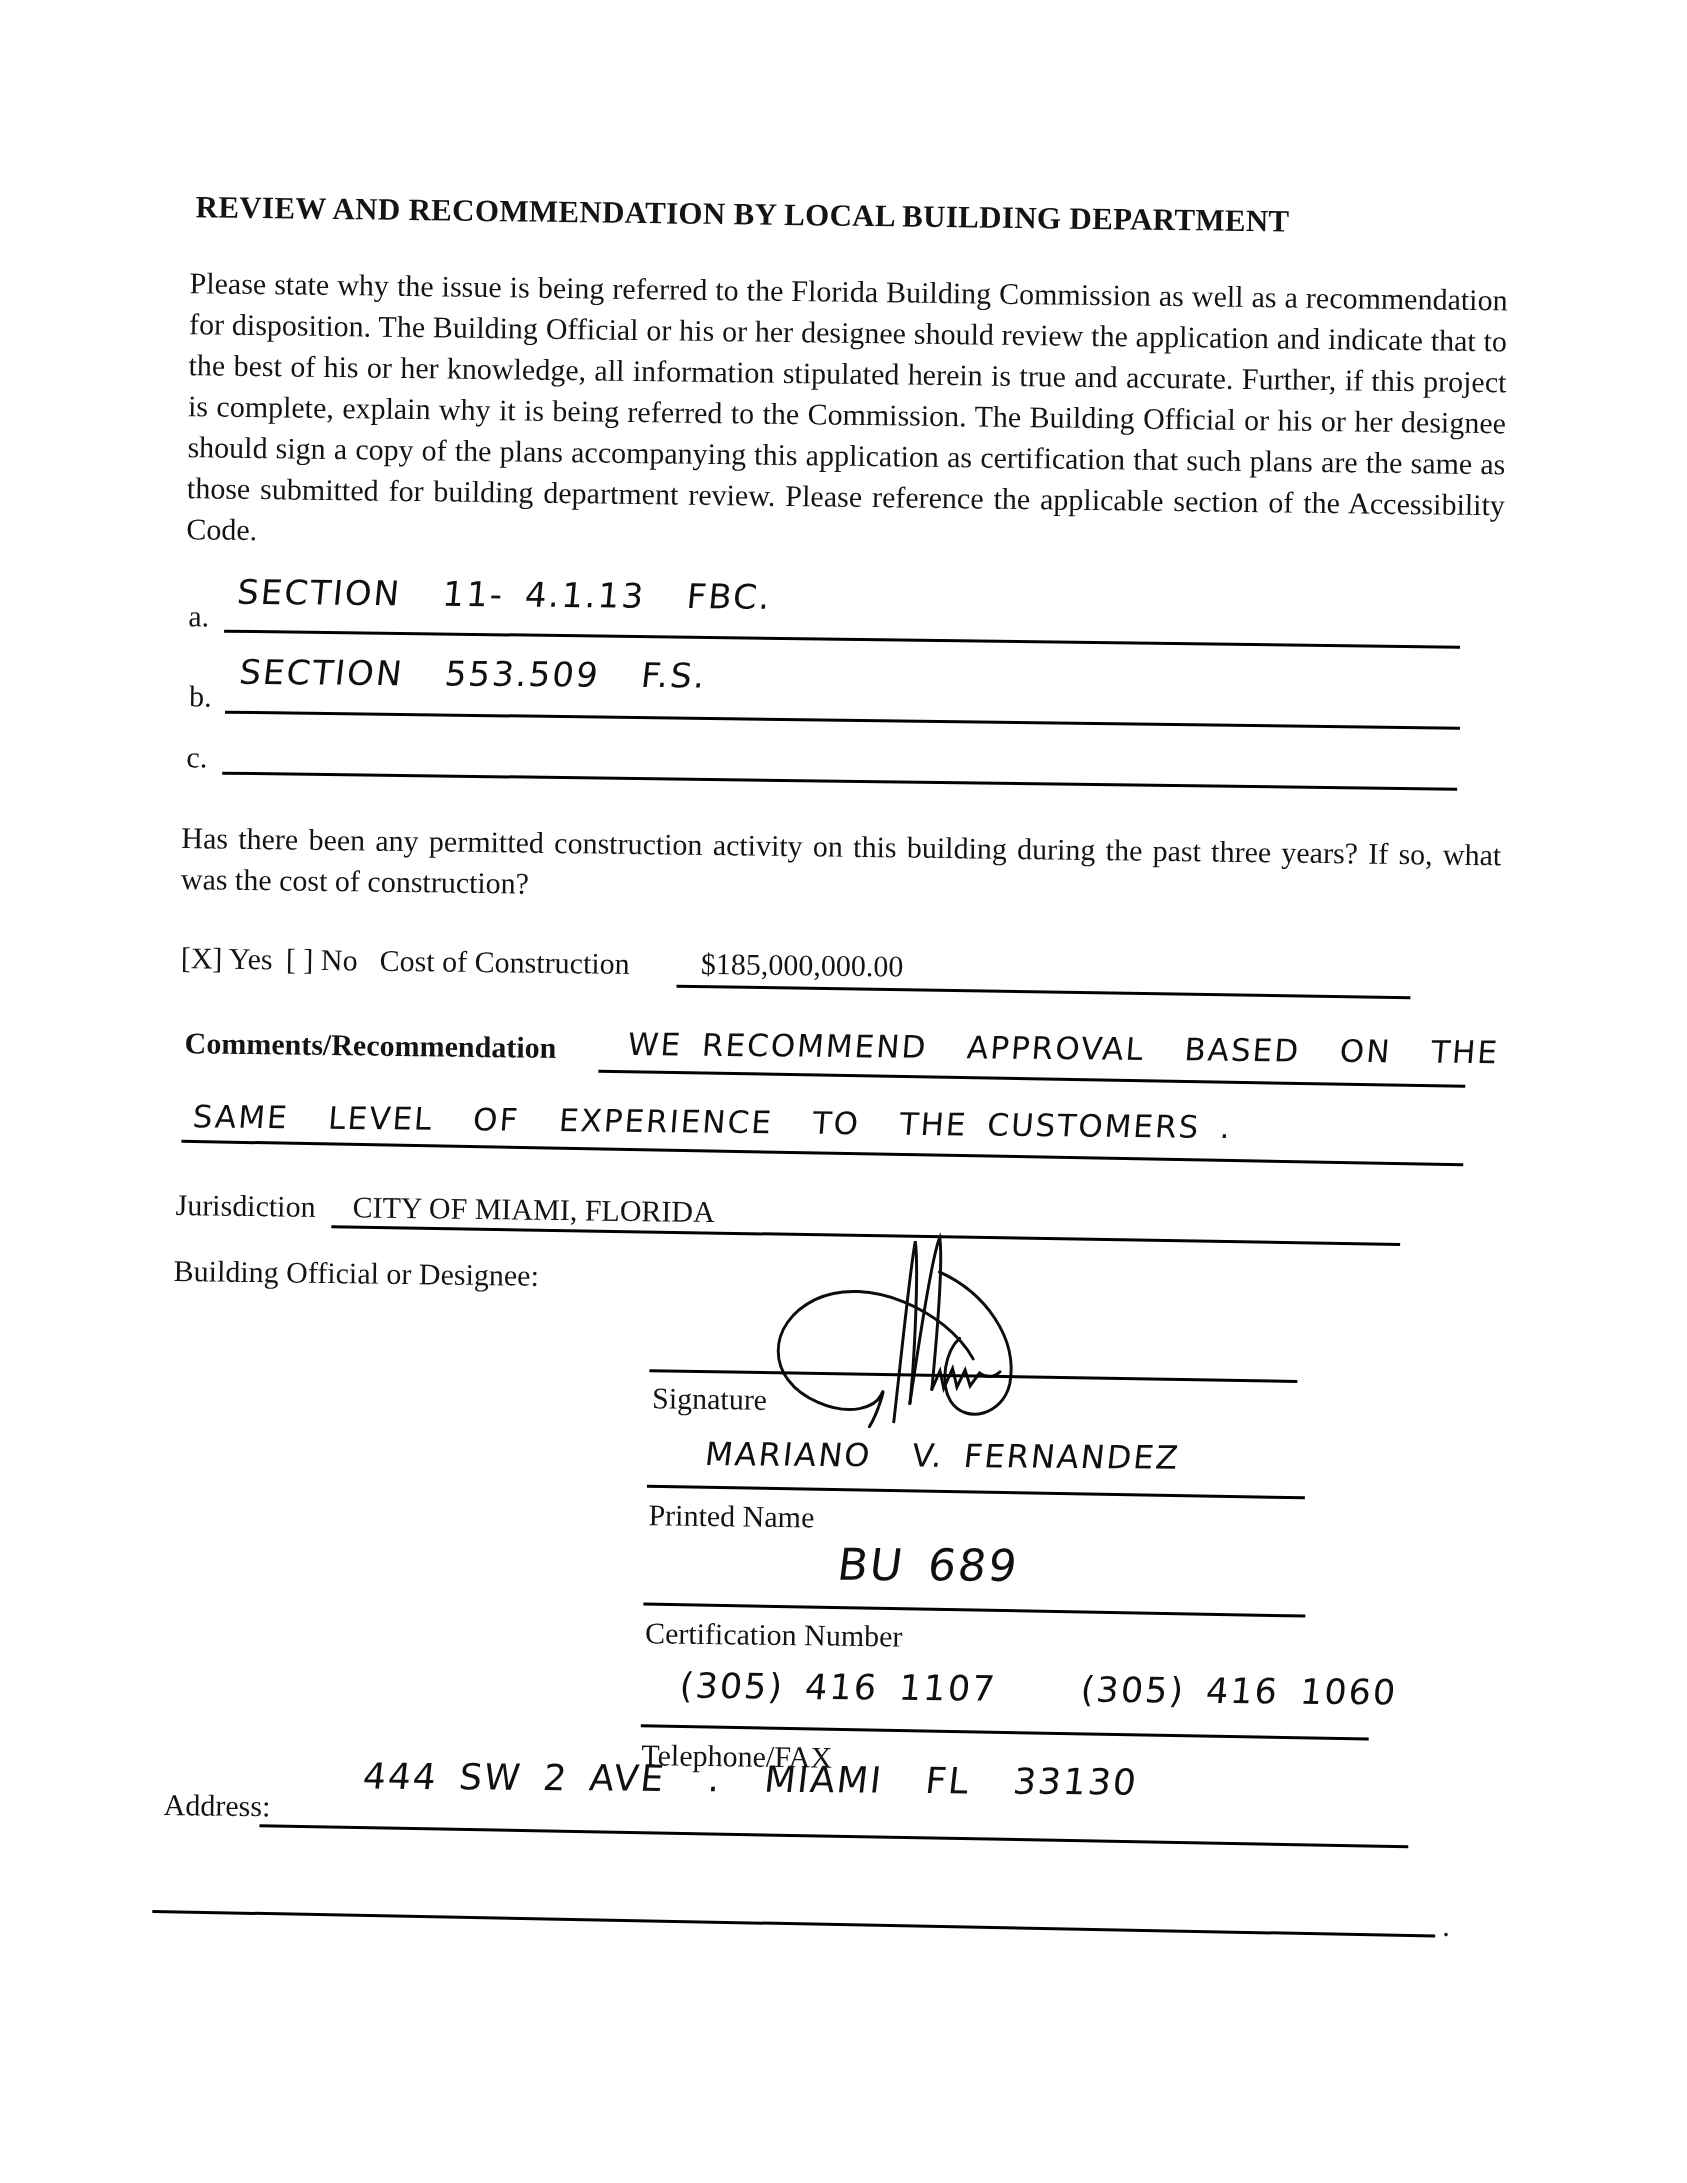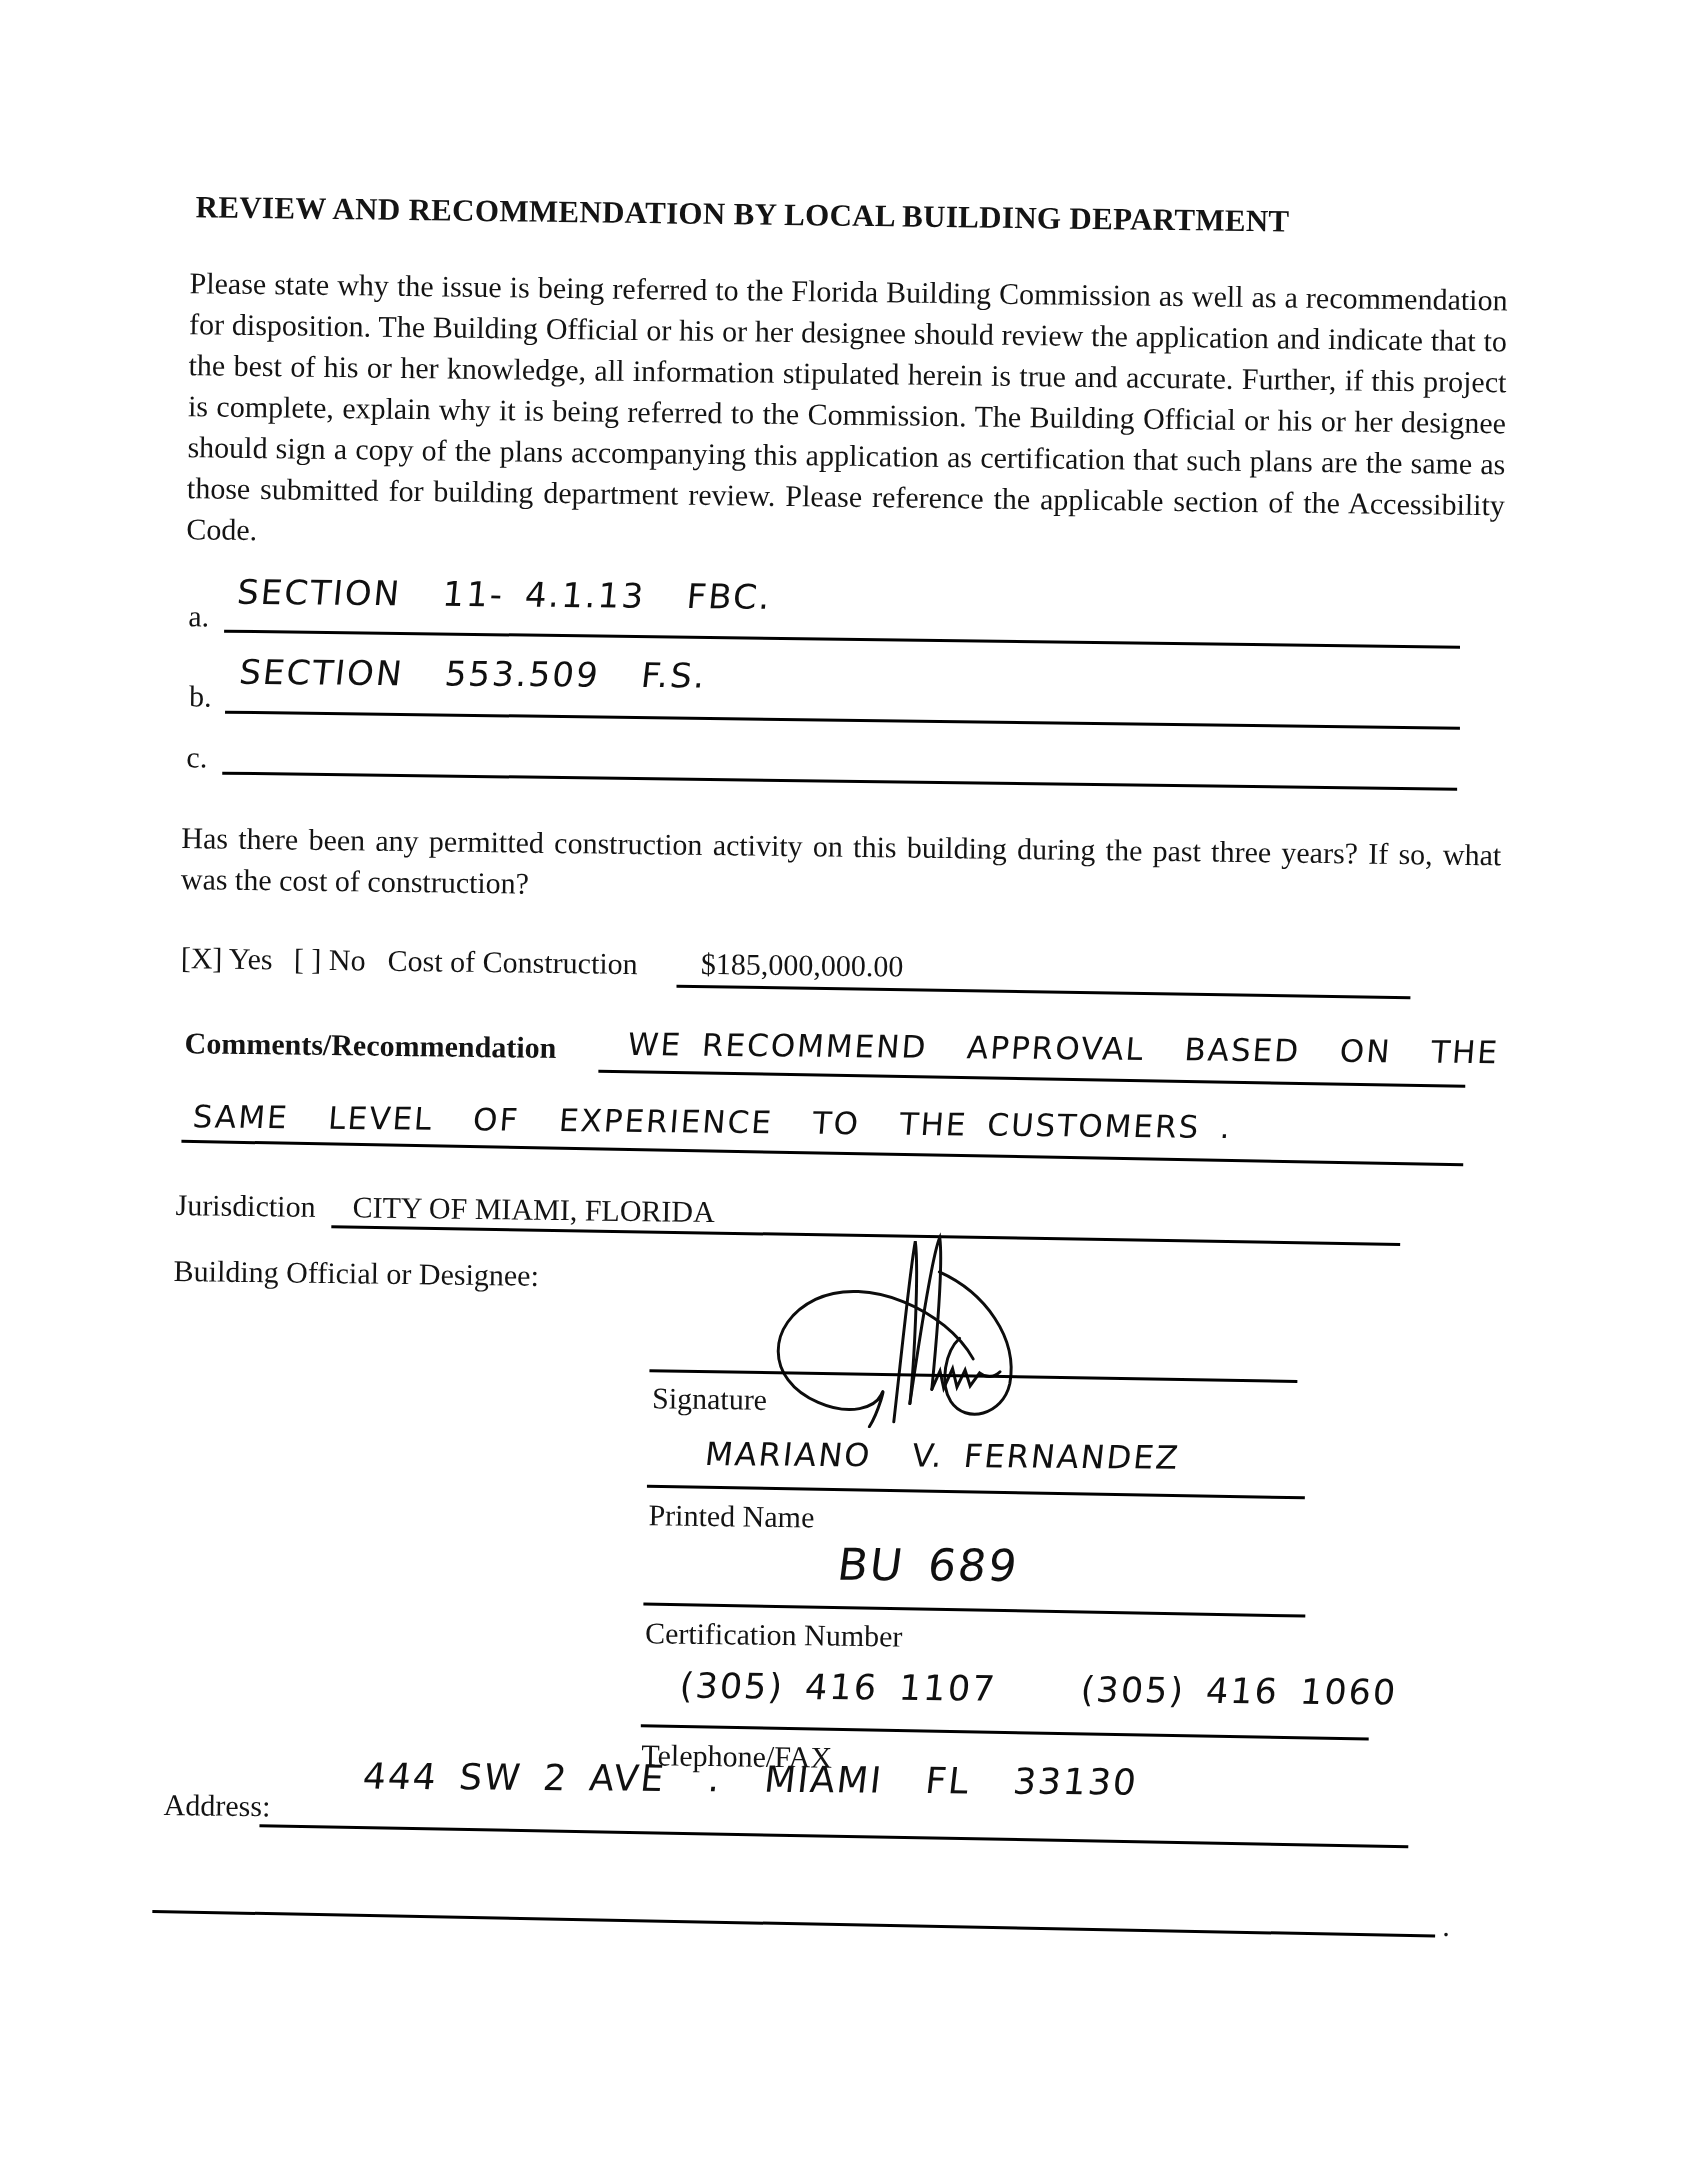--- a/index.html
+++ b/index.html
@@ -35,21 +35,21 @@
   <div class="abs hw" style="left:246px;top:649px;font-size:34px;transform:skewX(-6deg) rotate(-0.3deg);">SECTION  553.509  F.S.</div>
   <div class="abs fline" style="left:234px;top:708px;width:1235px;"></div>
 
   <div class="abs lbl" style="left:196px;top:738px;">c.</div>
   <div class="abs fline" style="left:232px;top:769px;width:1235px;"></div>
 
   <div class="abs body-text" style="left:192px;top:815px;width:1320px;">Has there been any permitted construction activity on this building during the past three years? If so, what was the cost of construction?</div>
 
   <div class="abs lbl" style="left:193px;top:939px;">
     <span>[X] Yes</span>
-    <span style="margin-left:14px;">[ ] No</span>
+    <span style="margin-left:6px;">[ ] No</span>
     <span style="margin-left:14.6px;">Cost of Construction</span>
   </div>
   <div class="abs typed" style="left:713px;top:938px;">$185,000,000.00</div>
   <div class="abs fline" style="left:689px;top:977px;width:734px;transform:rotate(0.15deg);"></div>
 
   <div class="abs boldlbl" style="left:198px;top:1024px;">Comments/Recommendation</div>
   <div class="abs hw" style="left:640px;top:1018px;font-size:31px;transform:skewX(-4deg) rotate(-0.2deg);">WE RECOMMEND  APPROVAL  BASED  ON  THE</div>
   <div class="abs fline" style="left:612px;top:1064px;width:867px;transform:rotate(0.25deg);"></div>
   <div class="abs hw" style="left:206px;top:1096px;font-size:31px;transform:skewX(-4deg) rotate(-0.15deg);">SAME  LEVEL  OF  EXPERIENCE  TO  THE CUSTOMERS .</div>
   <div class="abs fline" style="left:196px;top:1141px;width:1282px;transform:rotate(0.3deg);"></div>

